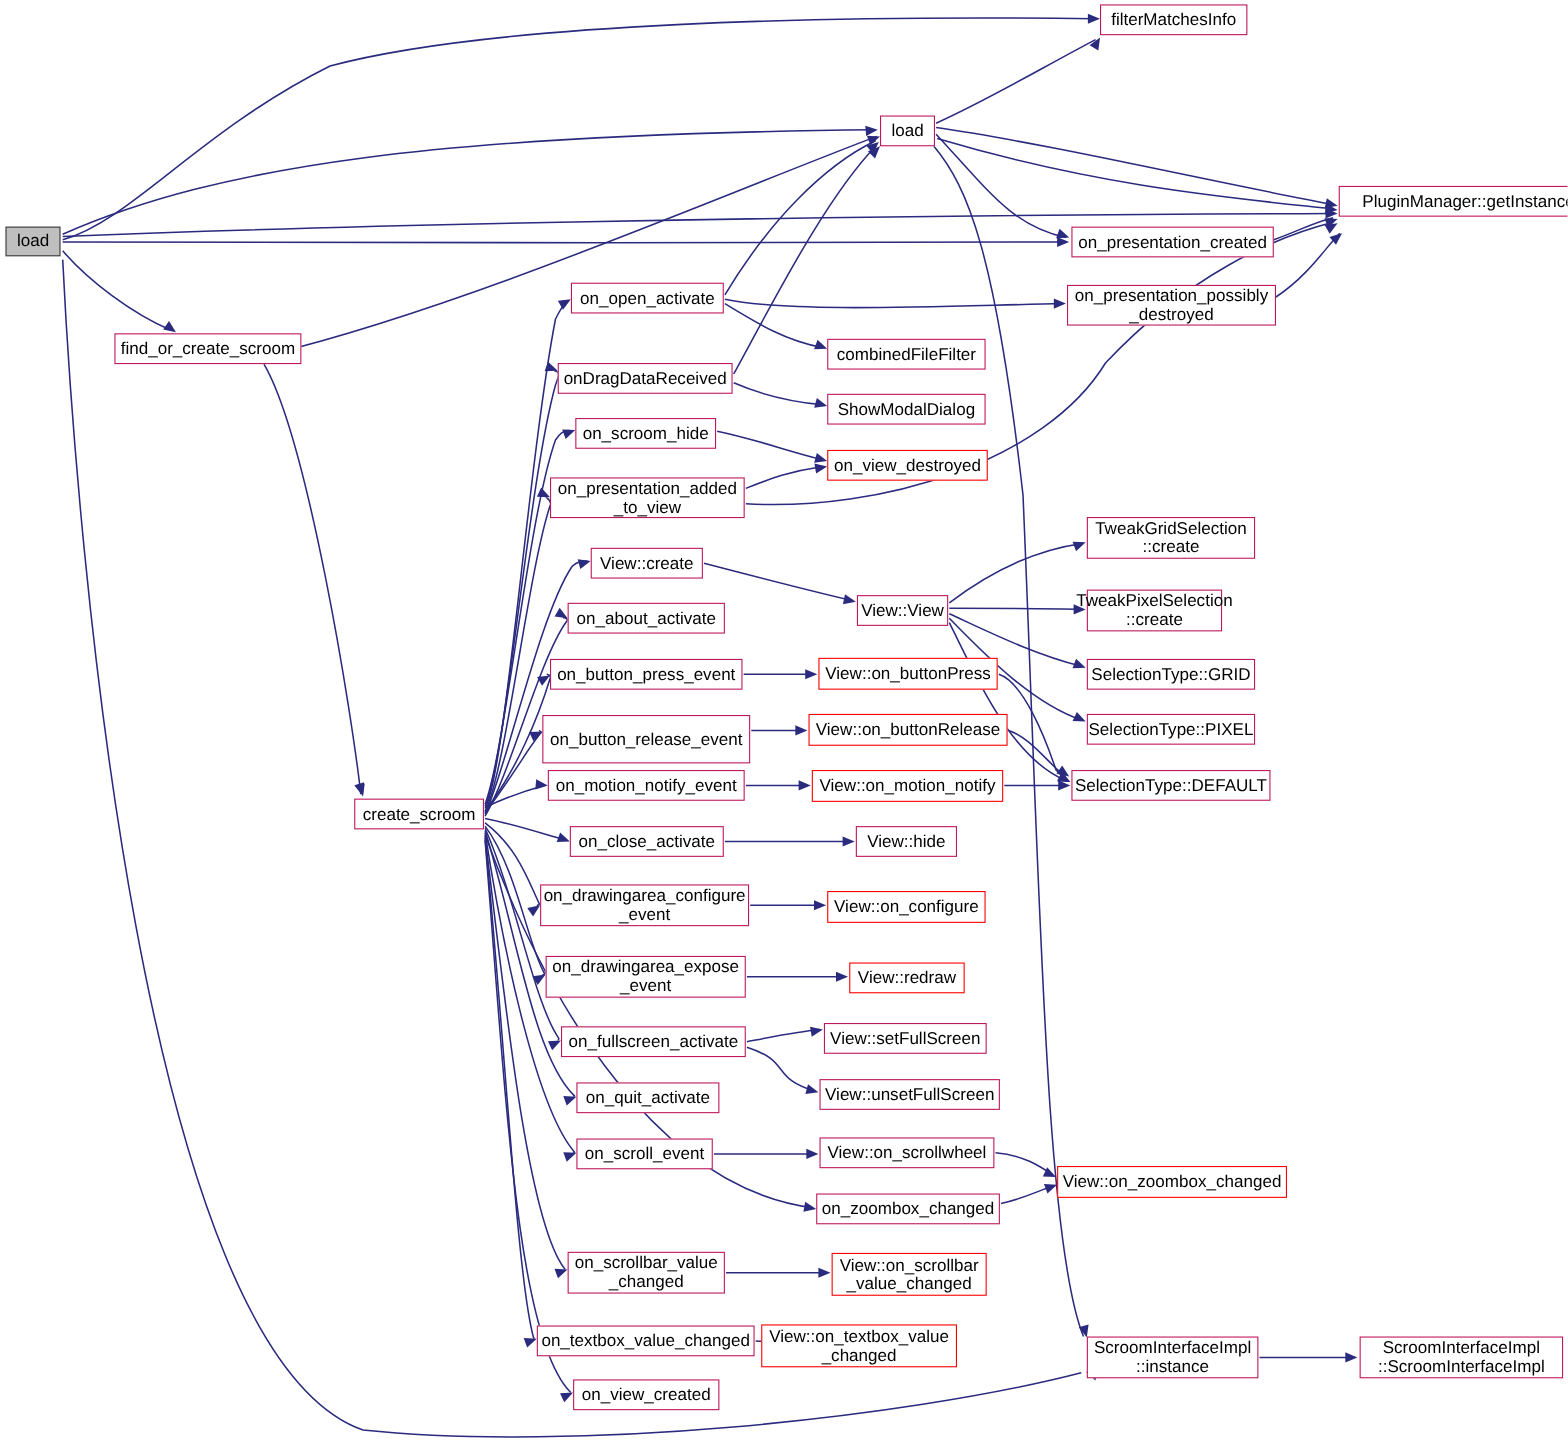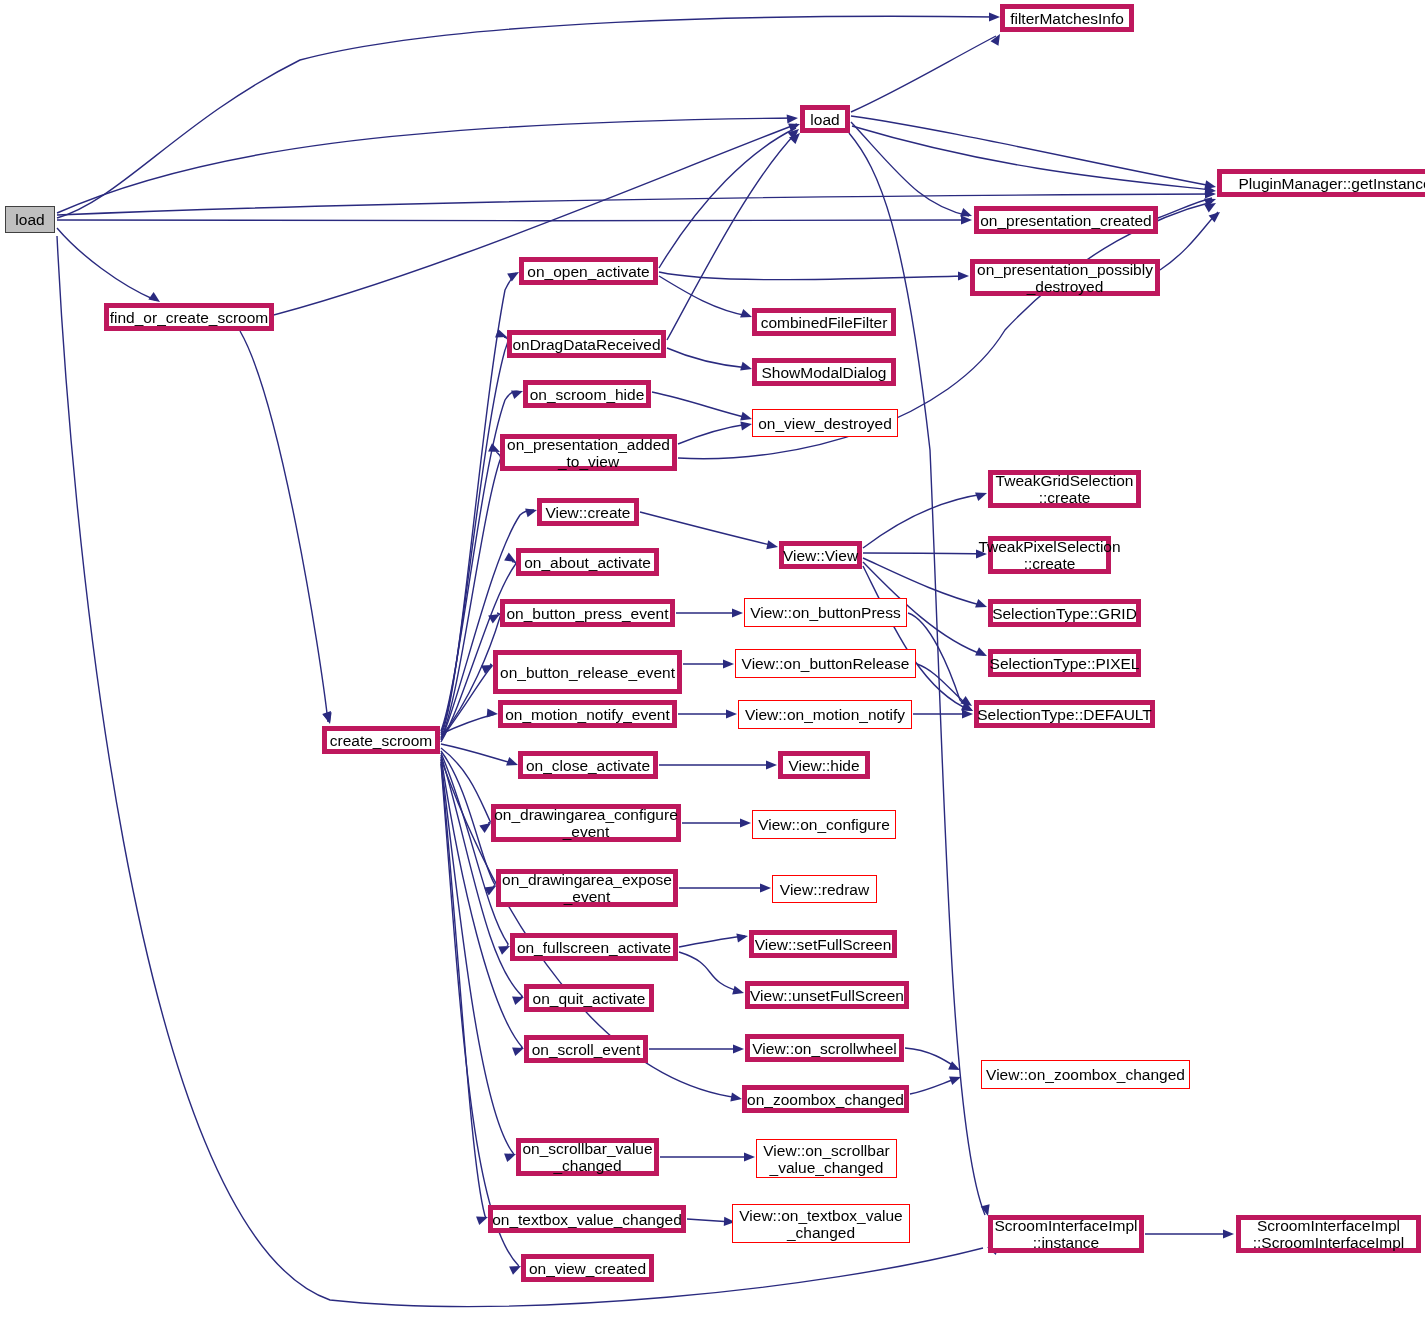--- a/index.html
+++ b/index.html
@@ -17,21 +17,21 @@
   svg.graph-canvas {
     position: absolute;
     top: 0; left: 0;
     width: 1425px;
     height: 1324px;
   }
   .node-box {
     position: absolute;
     box-sizing: border-box;
     background: #ffffff;
-    border: 5px solid #be185d;
+    border: 1px solid #be185d;
     display: flex;
     align-items: center;
     justify-content: center;
     text-align: center;
     color: #000000;
     font-size: 15.5px;
     line-height: 17px;
     letter-spacing: 0px;
     white-space: pre-line;
     user-select: none;
@@ -232,28 +232,28 @@
       <div class="node-box red" style="left: 752px; top: 810px; width: 144px; height: 29px;"><span class="node-label">View::on_configure</span></div>
       <div class="node-box" style="left: 496px; top: 869px; width: 182px; height: 38px;"><span class="node-label">on_drawingarea_expose
 _event</span></div>
       <div class="node-box red" style="left: 772px; top: 875px; width: 105px; height: 28px;"><span class="node-label">View::redraw</span></div>
       <div class="node-box" style="left: 510px; top: 933px; width: 168px; height: 28px;"><span class="node-label">on_fullscreen_activate</span></div>
       <div class="node-box" style="left: 749px; top: 930px; width: 148px; height: 28px;"><span class="node-label">View::setFullScreen</span></div>
       <div class="node-box" style="left: 524px; top: 984px; width: 130px; height: 28px;"><span class="node-label">on_quit_activate</span></div>
       <div class="node-box" style="left: 745px; top: 981px; width: 164px; height: 28px;"><span class="node-label">View::unsetFullScreen</span></div>
       <div class="node-box" style="left: 524px; top: 1035px; width: 124px; height: 28px;"><span class="node-label">on_scroll_event</span></div>
       <div class="node-box" style="left: 745px; top: 1034px; width: 159px; height: 28px;"><span class="node-label">View::on_scrollwheel</span></div>
-      <div class="node-box red" style="left: 961px; top: 1060px; width: 209px; height: 29px; margin-left: 20px;"><span class="node-label">View::on_zoombox_changed</span></div>
+      <div class="node-box red" style="left: 961px; top: 1060px; width: 209px; height: 29px;"><span class="node-label">View::on_zoombox_changed</span></div>
       <div class="node-box" style="left: 742px; top: 1085px; width: 167px; height: 28px;"><span class="node-label">on_zoombox_changed</span></div>
       <div class="node-box" style="left: 516px; top: 1138px; width: 143px; height: 38px;"><span class="node-label">on_scrollbar_value
 _changed</span></div>
       <div class="node-box red" style="left: 756px; top: 1139px; width: 141px; height: 39px;"><span class="node-label">View::on_scrollbar
 _value_changed</span></div>
       <div class="node-box" style="left: 488px; top: 1205px; width: 198px; height: 28px;"><span class="node-label">on_textbox_value_changed</span></div>
-      <div class="node-box red" style="left: 732px; top: 1204px; width: 178px; height: 39px;"><span class="node-label">View::on_textbox_value
+      <div class="node-box red" style="left: 692px; top: 1204px; width: 178px; height: 39px;"><span class="node-label">View::on_textbox_value
 _changed</span></div>
       <div class="node-box" style="left: 988px; top: 1215px; width: 156px; height: 38px;"><span class="node-label">ScroomInterfaceImpl
 ::instance</span></div>
       <div class="node-box" style="left: 1236px; top: 1215px; width: 185px; height: 38px;"><span class="node-label">ScroomInterfaceImpl
 ::ScroomInterfaceImpl</span></div>
       <div class="node-box" style="left: 521px; top: 1254px; width: 133px; height: 28px;"><span class="node-label">on_view_created</span></div>
     </div>
 
 </div>
 

